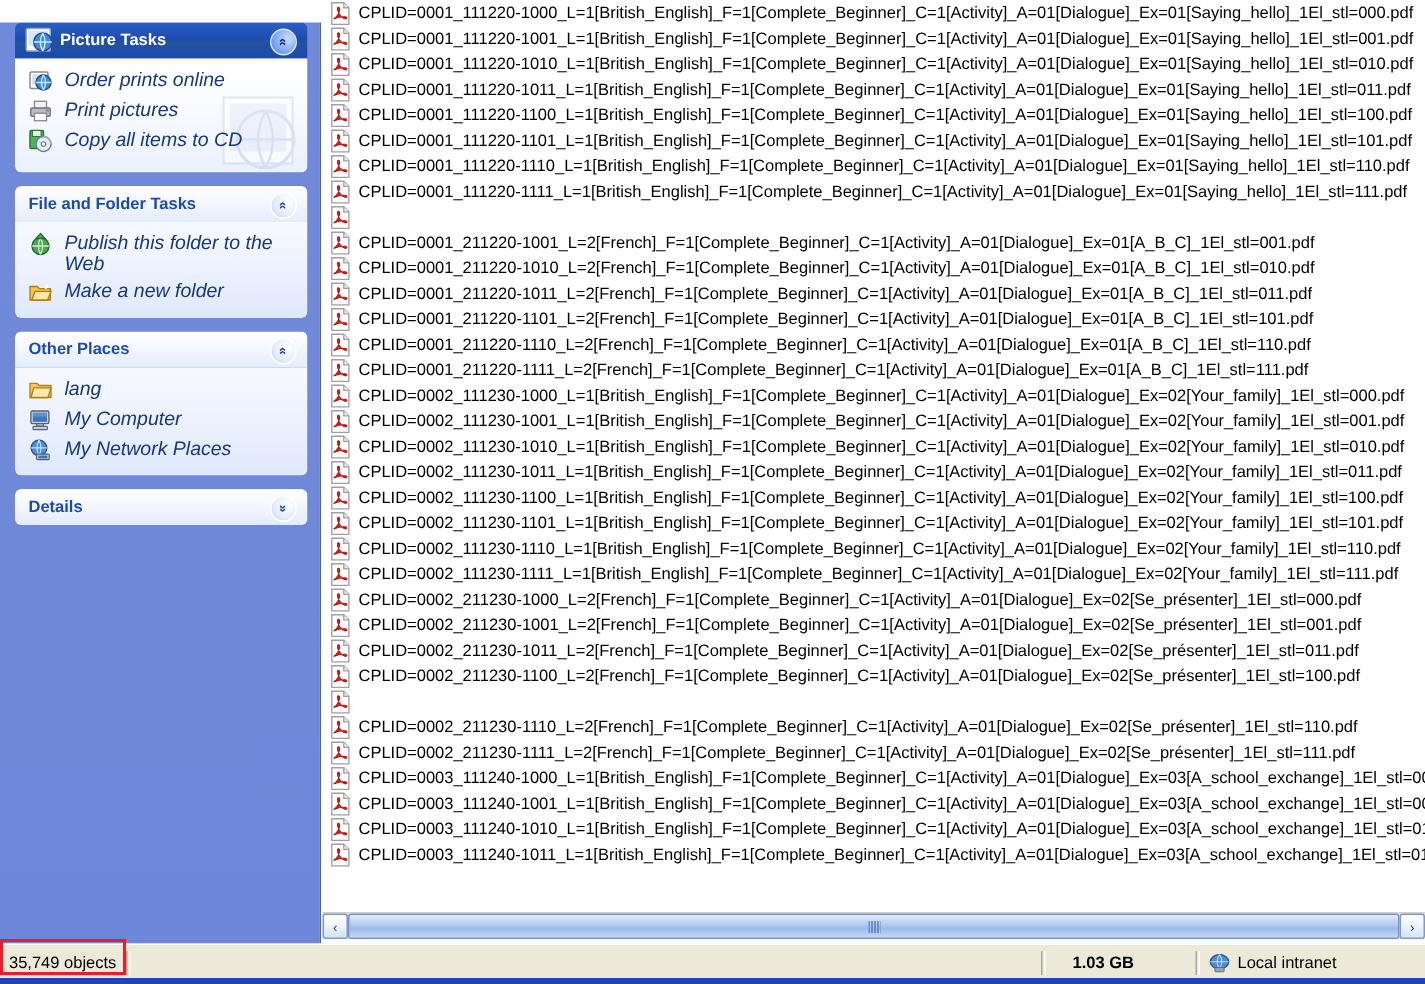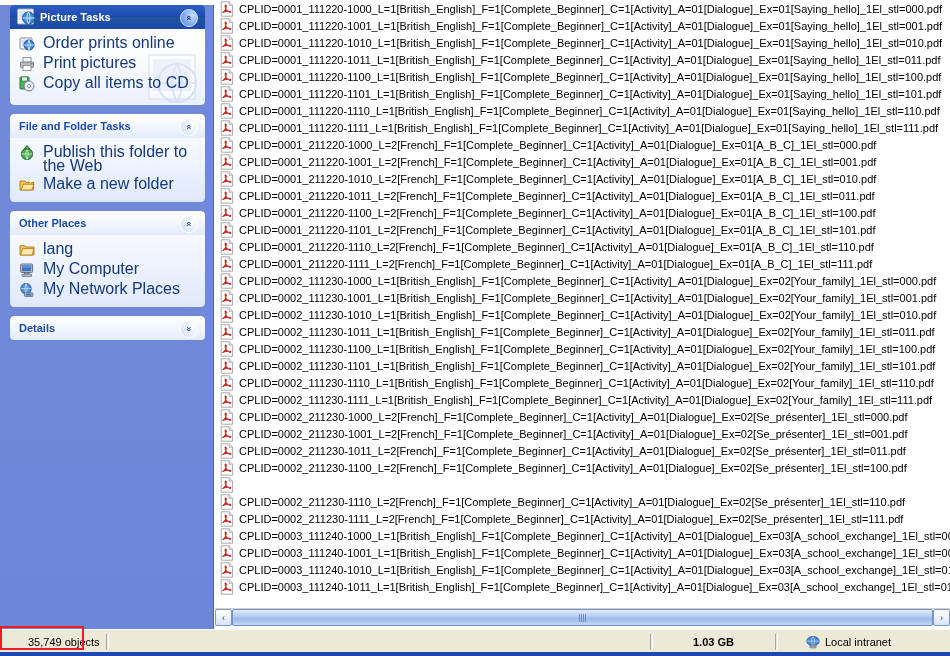--- a/index.html
+++ b/index.html
@@ -16,21 +16,21 @@
   #app {
     position: relative;
     width: 950px;
     height: 656px;
     overflow: hidden;
   }
 
   
   .sidebar {
     position: absolute;
-    left: 0; top: 5px;
+    left: 0; top: 15px;
     width: 214px;
     height: 628px;
     background: #6a84d6;
     background: linear-gradient(to bottom, #7089d9 0%, #6f88d8 60%, #6d86d7 100%);
     border-right: 1px solid #4a62b8;
     box-sizing: border-box;
     overflow: hidden;
   }
   .sidebar-inner {
     padding: 0px 8px 0 10px;
@@ -112,23 +112,24 @@
   .task-item:last-child { margin-bottom: 0; }
   .task-icon {
     width: 18px;
     min-width: 18px;
     height: 16px;
     margin-right: 6px;
     position: relative;
   }
   .task-label {
     color: #16387c;
-    font-size: 16px;
+    font-size: 13px;
     line-height: 14px;
     max-width: 150px;
+    font-style: italic;
   }
 
   
   .watermark {
     position: absolute;
     right: 2px;
     bottom: -4px;
     width: 62px;
     height: 56px;
     opacity: 0.55;
@@ -238,21 +239,20 @@
     box-sizing: border-box;
   }
   .status-cell {
     height: 20px;
     display: flex;
     align-items: center;
     padding: 0 6px;
     font-size: 11px;
     color: #000000;
     box-sizing: border-box;
-    margin-left: 22px;
   }
   .status-objects {
     width: 84px;
     position: relative;
   }
   .status-sep {
     width: 1px;
     height: 16px;
     border-left: 1px solid #aca899;
     border-right: 1px solid #ffffff;
@@ -511,21 +511,20 @@
           <span class="file-name">CPLID=0001_111220-1111_L=1[British_English]_F=1[Complete_Beginner]_C=1[Activity]_A=01[Dialogue]_Ex=01[Saying_hello]_1El_stl=111.pdf</span>
         </div>
         <div class="file-row">
           <span class="file-icon">
             <svg width="16" height="16" viewBox="0 0 16 16">
       <path d="M2.2 0.8 H10.2 L13.6 4.2 V15.2 H2.2 Z" fill="#ffffff" stroke="#a0a0a0" stroke-width="0.9"></path>
       <path d="M10.2 0.8 V4.2 H13.6" fill="#eeeeee" stroke="#a0a0a0" stroke-width="0.9"></path>
       <path d="M3.4 11.6 C5.6 10.4 7.4 7.4 7.4 5.2 C7.4 3.6 6.2 3.4 6.0 4.6 C5.7 6.6 8.2 10.6 10.6 11.4 C12.4 12.0 12.8 10.4 11.2 10.2 C9.0 9.9 5.4 10.8 3.4 11.6 Z" fill="#e2231a" stroke="#b0160f" stroke-width="0.7"></path>
     </svg>
           </span>
-          <span class="file-name">CPLID=0001_211220-1000_L=2[French]_F=1[Complete_Beginner]_C=1[Activity]_A=01[Dialogue]_Ex=01[A_B_C]_1El_stl=000.pdf</span>
         </div>
         <div class="file-row">
           <span class="file-icon">
             <svg width="16" height="16" viewBox="0 0 16 16">
       <path d="M2.2 0.8 H10.2 L13.6 4.2 V15.2 H2.2 Z" fill="#ffffff" stroke="#a0a0a0" stroke-width="0.9"></path>
       <path d="M10.2 0.8 V4.2 H13.6" fill="#eeeeee" stroke="#a0a0a0" stroke-width="0.9"></path>
       <path d="M3.4 11.6 C5.6 10.4 7.4 7.4 7.4 5.2 C7.4 3.6 6.2 3.4 6.0 4.6 C5.7 6.6 8.2 10.6 10.6 11.4 C12.4 12.0 12.8 10.4 11.2 10.2 C9.0 9.9 5.4 10.8 3.4 11.6 Z" fill="#e2231a" stroke="#b0160f" stroke-width="0.7"></path>
     </svg>
           </span>
           <span class="file-name">CPLID=0001_211220-1001_L=2[French]_F=1[Complete_Beginner]_C=1[Activity]_A=01[Dialogue]_Ex=01[A_B_C]_1El_stl=001.pdf</span>
@@ -542,30 +541,20 @@
         </div>
         <div class="file-row">
           <span class="file-icon">
             <svg width="16" height="16" viewBox="0 0 16 16">
       <path d="M2.2 0.8 H10.2 L13.6 4.2 V15.2 H2.2 Z" fill="#ffffff" stroke="#a0a0a0" stroke-width="0.9"></path>
       <path d="M10.2 0.8 V4.2 H13.6" fill="#eeeeee" stroke="#a0a0a0" stroke-width="0.9"></path>
       <path d="M3.4 11.6 C5.6 10.4 7.4 7.4 7.4 5.2 C7.4 3.6 6.2 3.4 6.0 4.6 C5.7 6.6 8.2 10.6 10.6 11.4 C12.4 12.0 12.8 10.4 11.2 10.2 C9.0 9.9 5.4 10.8 3.4 11.6 Z" fill="#e2231a" stroke="#b0160f" stroke-width="0.7"></path>
     </svg>
           </span>
           <span class="file-name">CPLID=0001_211220-1011_L=2[French]_F=1[Complete_Beginner]_C=1[Activity]_A=01[Dialogue]_Ex=01[A_B_C]_1El_stl=011.pdf</span>
-        </div>
-        <div class="file-row">
-          <span class="file-icon">
-            <svg width="16" height="16" viewBox="0 0 16 16">
-      <path d="M2.2 0.8 H10.2 L13.6 4.2 V15.2 H2.2 Z" fill="#ffffff" stroke="#a0a0a0" stroke-width="0.9"></path>
-      <path d="M10.2 0.8 V4.2 H13.6" fill="#eeeeee" stroke="#a0a0a0" stroke-width="0.9"></path>
-      <path d="M3.4 11.6 C5.6 10.4 7.4 7.4 7.4 5.2 C7.4 3.6 6.2 3.4 6.0 4.6 C5.7 6.6 8.2 10.6 10.6 11.4 C12.4 12.0 12.8 10.4 11.2 10.2 C9.0 9.9 5.4 10.8 3.4 11.6 Z" fill="#e2231a" stroke="#b0160f" stroke-width="0.7"></path>
-    </svg>
-          </span>
-          <span class="file-name">CPLID=0001_211220-1100_L=2[French]_F=1[Complete_Beginner]_C=1[Activity]_A=01[Dialogue]_Ex=01[A_B_C]_1El_stl=100.pdf</span>
         </div>
         <div class="file-row">
           <span class="file-icon">
             <svg width="16" height="16" viewBox="0 0 16 16">
       <path d="M2.2 0.8 H10.2 L13.6 4.2 V15.2 H2.2 Z" fill="#ffffff" stroke="#a0a0a0" stroke-width="0.9"></path>
       <path d="M10.2 0.8 V4.2 H13.6" fill="#eeeeee" stroke="#a0a0a0" stroke-width="0.9"></path>
       <path d="M3.4 11.6 C5.6 10.4 7.4 7.4 7.4 5.2 C7.4 3.6 6.2 3.4 6.0 4.6 C5.7 6.6 8.2 10.6 10.6 11.4 C12.4 12.0 12.8 10.4 11.2 10.2 C9.0 9.9 5.4 10.8 3.4 11.6 Z" fill="#e2231a" stroke="#b0160f" stroke-width="0.7"></path>
     </svg>
           </span>
           <span class="file-name">CPLID=0001_211220-1101_L=2[French]_F=1[Complete_Beginner]_C=1[Activity]_A=01[Dialogue]_Ex=01[A_B_C]_1El_stl=101.pdf</span>

